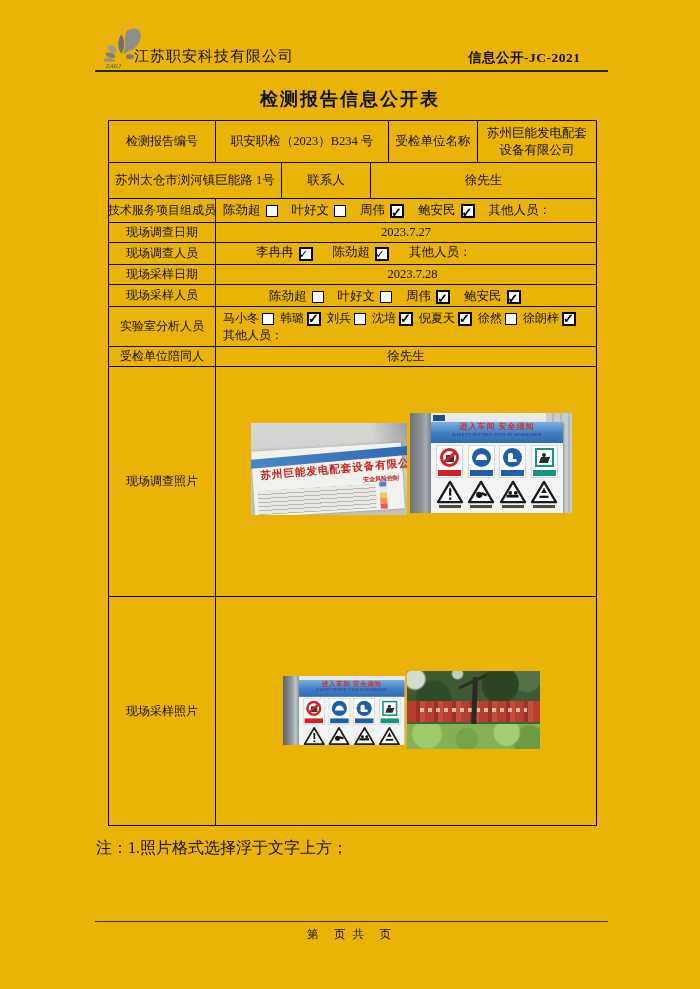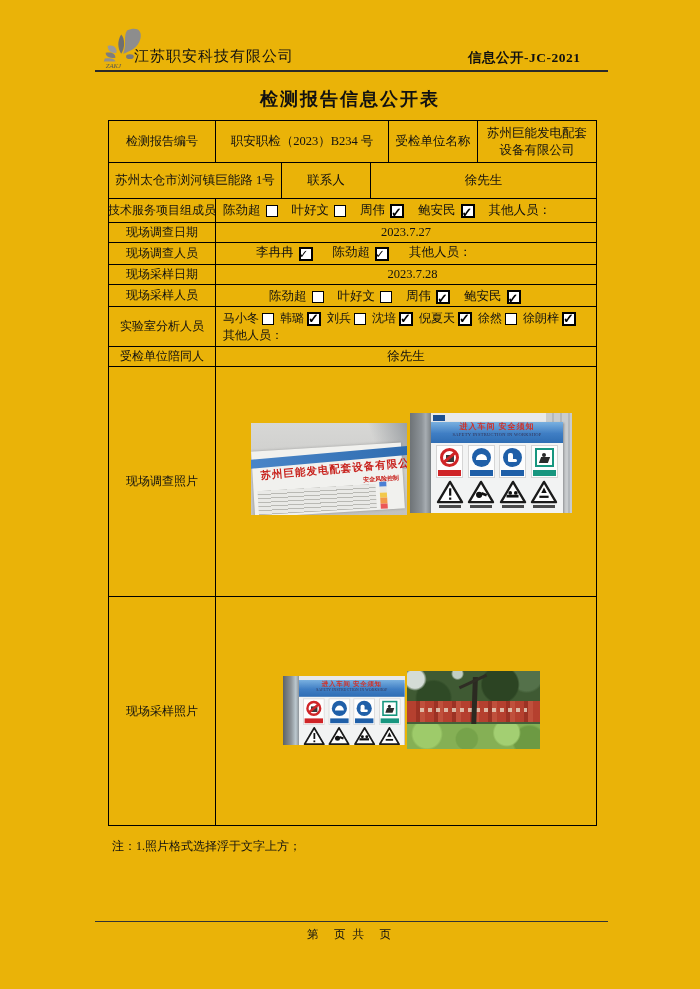--- a/index.html
+++ b/index.html
@@ -113,21 +113,21 @@
     background:repeating-linear-gradient(90deg,#e8d7c2 0 4px,rgba(0,0,0,0) 4px 8px);opacity:.8;}
   .pd-trunk{position:absolute;left:49%;top:8%;width:5px;height:66%;background:#2b2a21;transform:rotate(2deg);}
   .pd-branch{position:absolute;left:38%;top:12%;width:30px;height:3px;background:#2f2d24;transform:rotate(-25deg);}
   .pd-bush{position:absolute;left:0;bottom:0;width:100%;height:32%;background:#85b055;
     background-image:radial-gradient(circle at 15% 40%,#9ecb6a 0 12%,rgba(158,203,106,0) 14%),
       radial-gradient(circle at 45% 60%,#76a34a 0 14%,rgba(118,163,74,0) 16%),
       radial-gradient(circle at 75% 35%,#a3cf72 0 12%,rgba(163,207,114,0) 14%),
       radial-gradient(circle at 92% 70%,#6d9a43 0 12%,rgba(109,154,67,0) 14%);}
 
   
-  .note{left:112px;top:838px;font-size:12px;}
+  .note{left:96px;top:838px;font-size:16px;}
   .fline{left:95px;top:921px;width:513px;height:1px;background:#333;}
   .ftext{left:0;top:927px;width:700px;text-align:center;font-size:11.5px;letter-spacing:2px;}
 </style>
 </head>
 <body>
 
 <div class="page">
 
   <div class="abs logo">
     <svg viewBox="0 0 60 46" width="58" height="46">

